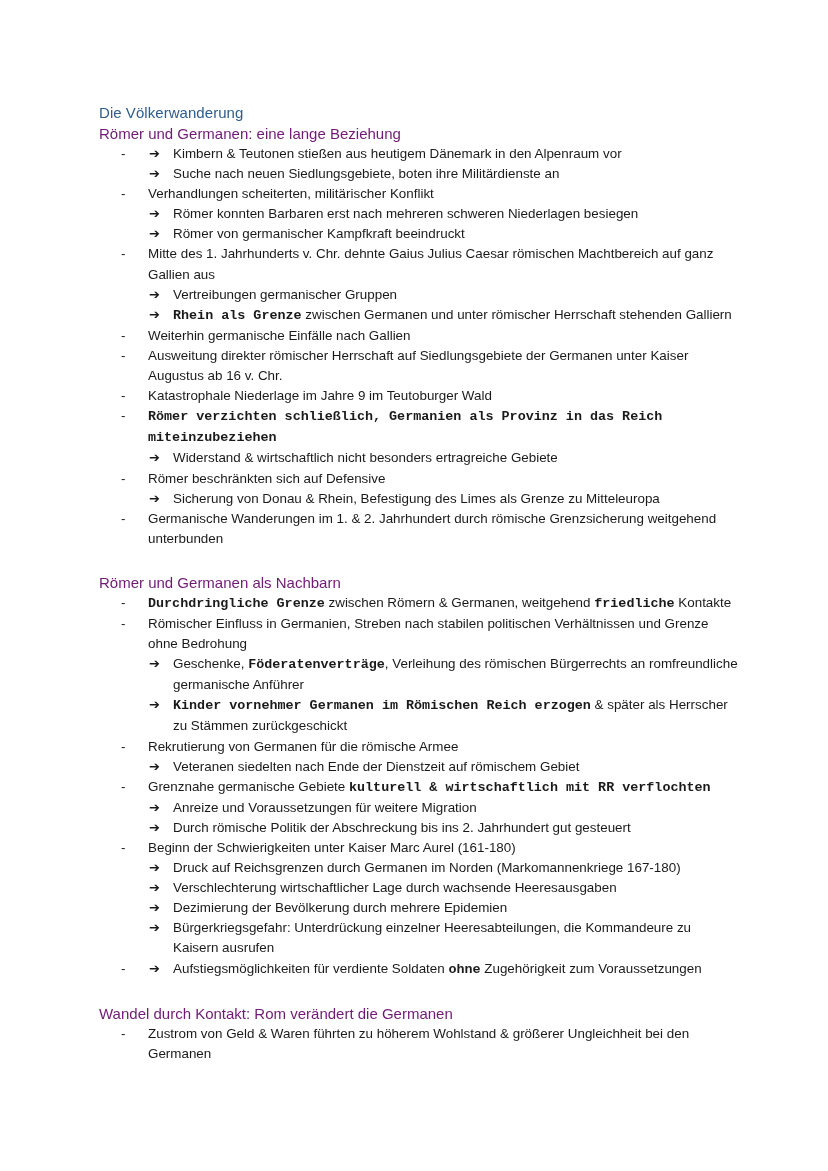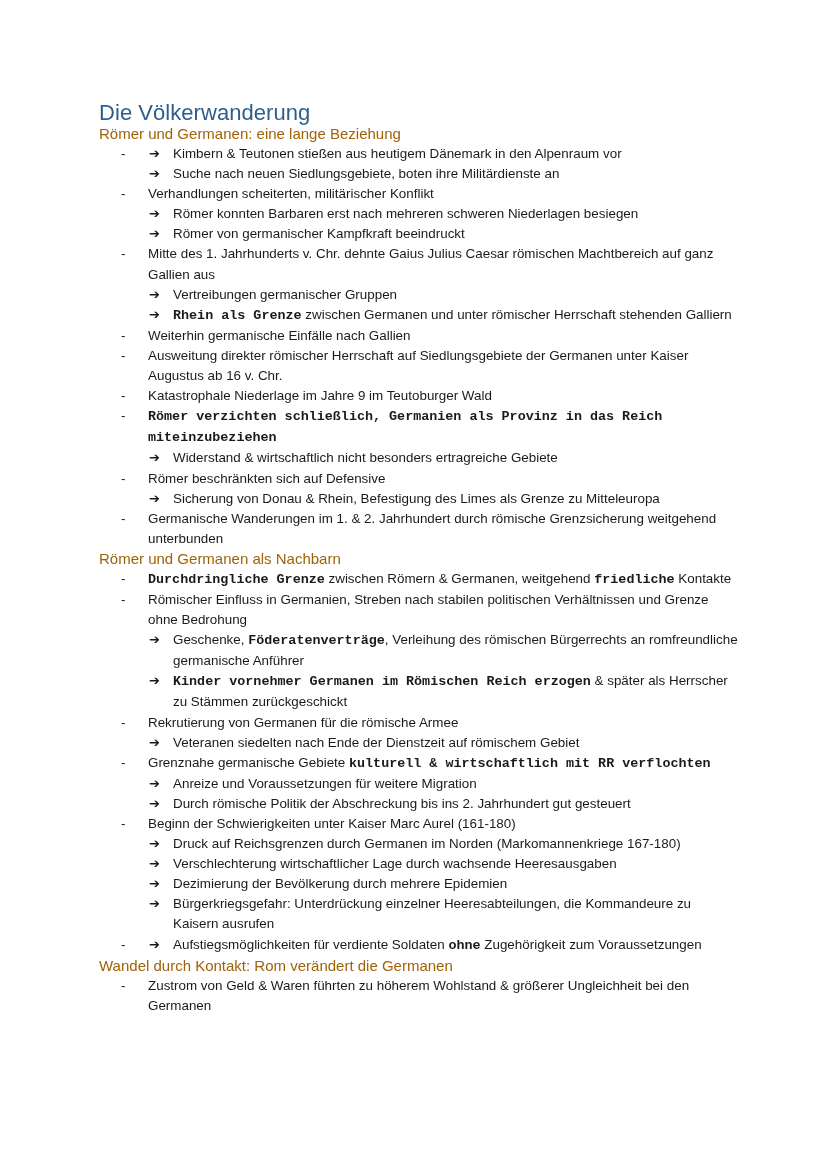--- a/index.html
+++ b/index.html
@@ -3,28 +3,28 @@
   <meta charset="utf-8">
   <style>
     html, body { margin: 0; padding: 0; background: #ffffff; }
     body {
       width: 828px; height: 1171px; position: relative; overflow: hidden;
       font-family: "Liberation Sans", "DejaVu Sans", sans-serif;
       color: #1a1a1a;
     }
     .page { position: absolute; left: 99px; top: 102px; width: 640px; }
     .title {
-      font-size: 22px; color: #2e5d8e; line-height: 22px; margin: 0;
+      font-size: 15px; color: #2e5d8e; line-height: 22px; margin: 0;
       font-weight: normal; letter-spacing: 0.05px;
     }
     .h2 {
-      font-size: 15px; color: #a16207; line-height: 20px; margin: 0;
+      font-size: 15px; color: #701a75; line-height: 20px; margin: 0;
       font-weight: normal;
     }
-    .h2.sp { margin-top: 0; }
+    .h2.sp { margin-top: 24px; }
     ul { list-style: none; margin: 0; padding: 0; }
     .lvl1 > li { position: relative; padding-left: 49px; font-size: 13.4px; line-height: 20.1px; }
     .lvl1 > li > .dash { position: absolute; left: 22px; top: 0; }
     .lvl2 > li { position: relative; padding-left: 25px; font-size: 13.4px; line-height: 20.1px; }
     .lvl2 > li > .arrow { position: absolute; left: 1px; top: 0; font-weight: bold; font-size: 13px; }
     b { font-weight: bold; font-family: Liberation Mono, monospace; }
   </style>
 </head>
 <body>
 

